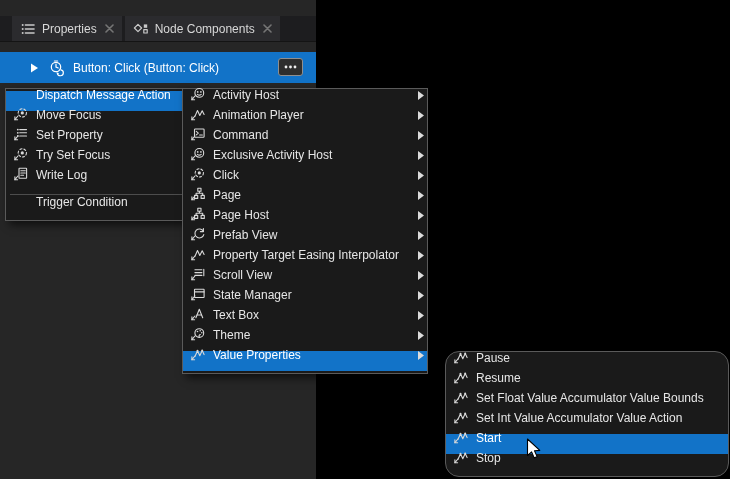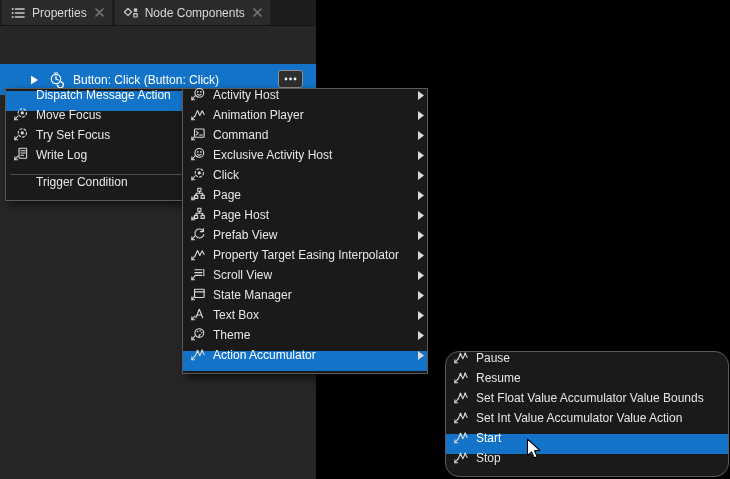--- a/index.html
+++ b/index.html
@@ -4,27 +4,27 @@
 <style>
   * { margin:0; padding:0; box-sizing:border-box; }
   html,body { background:#000; }
   .stage {
     position:relative; width:730px; height:479px; overflow:hidden;
     background:#000; font-family:"Liberation Sans", sans-serif;
     font-size:12px; color:#e6e6e6; -webkit-font-smoothing:antialiased;
   }
   
   .left-panel { position:absolute; left:0; top:0; width:316px; height:479px; background:#262626; }
-  .tab-bar { position:absolute; left:0; top:0; width:316px; height:26px; background:#1d1d1f; border-bottom:1px solid #141414; display:flex; align-items:stretch; padding-left:2px; }
+  .tab-bar { position:absolute; left:0; top:16px; width:316px; height:26px; background:#1d1d1f; border-bottom:1px solid #141414; display:flex; align-items:stretch; padding-left:12px; }
   .tab { display:flex; align-items:center; gap:6px; padding:0 8px; background:#2b2b2e; margin-right:3px; cursor:default; }
   .tab-label { color:#d8d8d8; white-space:nowrap; }
   .tab-icon svg, .row-icon svg { display:block; }
   .tab-close { display:flex; align-items:center; margin-left:2px; }
   .triggers-row { position:absolute; left:0; top:27px; width:316px; height:29px; display:flex; align-items:center; gap:8px; padding-left:8px; color:#d6d6d6;margin-top:32px; }
-  .selected-row { position:absolute; left:0; top:64px; width:316px; height:31px; background:#1273c8; display:flex; align-items:center; gap:8px; padding-left:29px; color:#fff; }
+  .selected-row { position:absolute; left:0; top:52px; width:316px; height:31px; background:#1273c8; display:flex; align-items:center; gap:8px; padding-left:29px; color:#fff; }
   .more-btn { position:absolute; right:13px; top:6px; width:25px; height:18px; background:#2e2e2e; border:1px solid #8f8f8f; border-radius:3px; display:flex; align-items:center; justify-content:center; cursor:default; }
   
   .menu { position:absolute; background:#1a1a1a; border:1px solid #5a5a5a; padding:2px 0; box-shadow:4px 4px 8px rgba(0,0,0,.6); z-index:5; }
   #menu-context { left:5px; top:88px; width:194px; }
   #menu-dispatch { left:182px; top:88px; width:246px; z-index:6; }
   #menu-va { left:445px; top:351px; width:284px; z-index:7;border-radius:14px; }
   .menu-item { height:20px; display:flex; align-items:center; padding:0 3px 12px 6px; color:#e6e6e6; white-space:nowrap; }
   .menu-item.highlighted { background:#1273c8; color:#fff; }
   .mi-icon { width:18px; height:16px; margin-right:6px; flex:none; display:flex; align-items:center; }
   .mi-icon svg { display:block; }
@@ -138,20 +138,36 @@
             <path d="M5.4 9 L2.4 12.7"></path>
             <path d="M2.4 9.9 L2.4 12.7 L5.1 12.7"></path>
           </svg>
         </span>
         <span class="mi-label">Move Focus</span>
         <span class="mi-arrow"></span>
       </div>
       <div class="menu-item">
         <span class="mi-icon">
           <svg width="17" height="16" viewBox="0 0 16 16" fill="none" stroke="#d9d9d9" stroke-width="1.1" stroke-linecap="round" stroke-linejoin="round">
+            <path d="M7.2 2.6 H14"></path>
+            <path d="M7.2 5.8 H14"></path>
+            <path d="M7.2 9 H14"></path>
+            <circle cx="5.3" cy="2.6" r=".9" fill="#d9d9d9" stroke="none"></circle>
+            <circle cx="5.3" cy="5.8" r=".9" fill="#d9d9d9" stroke="none"></circle>
+            <circle cx="5.3" cy="9" r=".9" fill="#d9d9d9" stroke="none"></circle>
+            <path d="M5.4 9 L2.4 12.7"></path>
+            <path d="M2.4 9.9 L2.4 12.7 L5.1 12.7"></path>
+          </svg>
+        </span>
+        <span class="mi-label">Set Property</span>
+        <span class="mi-arrow"></span>
+      </div>
+      <div class="menu-item">
+        <span class="mi-icon">
+          <svg width="17" height="16" viewBox="0 0 16 16" fill="none" stroke="#d9d9d9" stroke-width="1.1" stroke-linecap="round" stroke-linejoin="round">
             <circle cx="9.8" cy="5.9" r="4.1" stroke-dasharray="2.1 2"></circle>
             <circle cx="9.8" cy="5.9" r="1.6" fill="#d9d9d9" stroke="none"></circle>
             <path d="M5.4 9 L2.4 12.7"></path>
             <path d="M2.4 9.9 L2.4 12.7 L5.1 12.7"></path>
           </svg>
         </span>
         <span class="mi-label">Try Set Focus</span>
         <span class="mi-arrow"></span>
       </div>
       <div class="menu-item">
@@ -399,21 +415,21 @@
       <div class="menu-item highlighted">
         <span class="mi-icon">
           <svg width="17" height="16" viewBox="0 0 16 16" fill="none" stroke="#d9d9d9" stroke-width="1.1" stroke-linecap="round" stroke-linejoin="round">
             <path d="M5.4 9.4 L8 3.8 L10.3 8.7 L12.7 3.6 L14.6 7.6"></path>
             <circle cx="8" cy="3.8" r="1" fill="#d9d9d9" stroke="none"></circle>
             <circle cx="12.7" cy="3.6" r="1" fill="#d9d9d9" stroke="none"></circle>
             <path d="M5.4 9 L2.4 12.7"></path>
             <path d="M2.4 9.9 L2.4 12.7 L5.1 12.7"></path>
           </svg>
         </span>
-        <span class="mi-label">Action Accumulator</span>
+        <span class="mi-label">Value Properties</span>
         <span class="mi-arrow">
           <svg width="6" height="9" viewBox="0 0 6 9">
             <polygon points="0,0 6,4.5 0,9" fill="#dcdcdc"></polygon>
           </svg>
         </span>
       </div>
     </div>
   <div class="menu" id="menu-va">
       <div class="menu-item">
         <span class="mi-icon">

